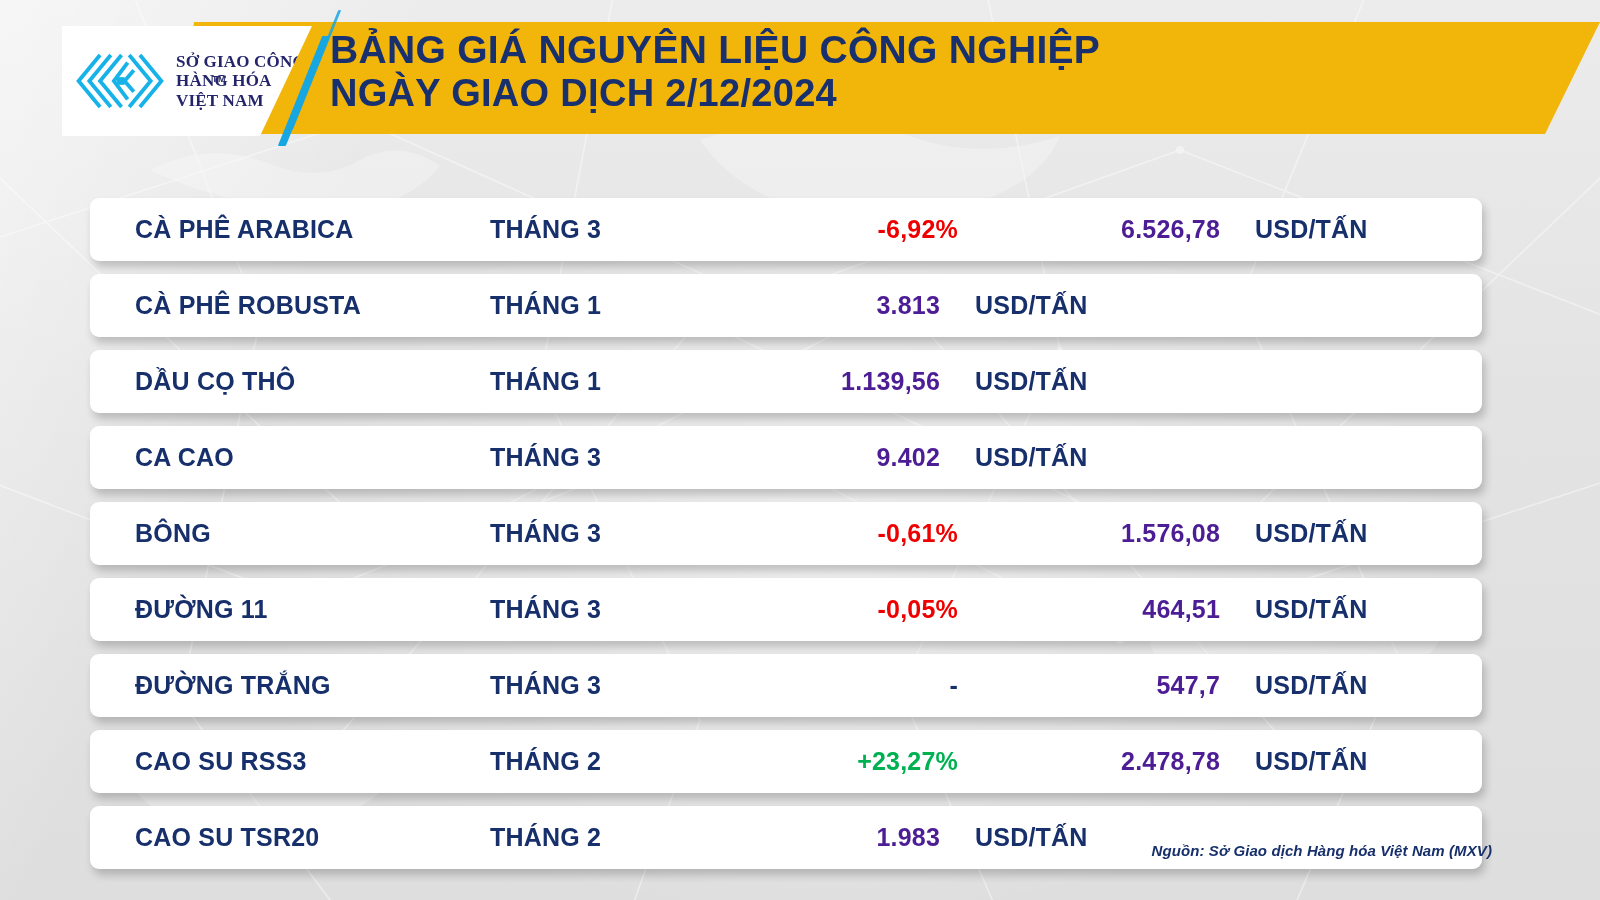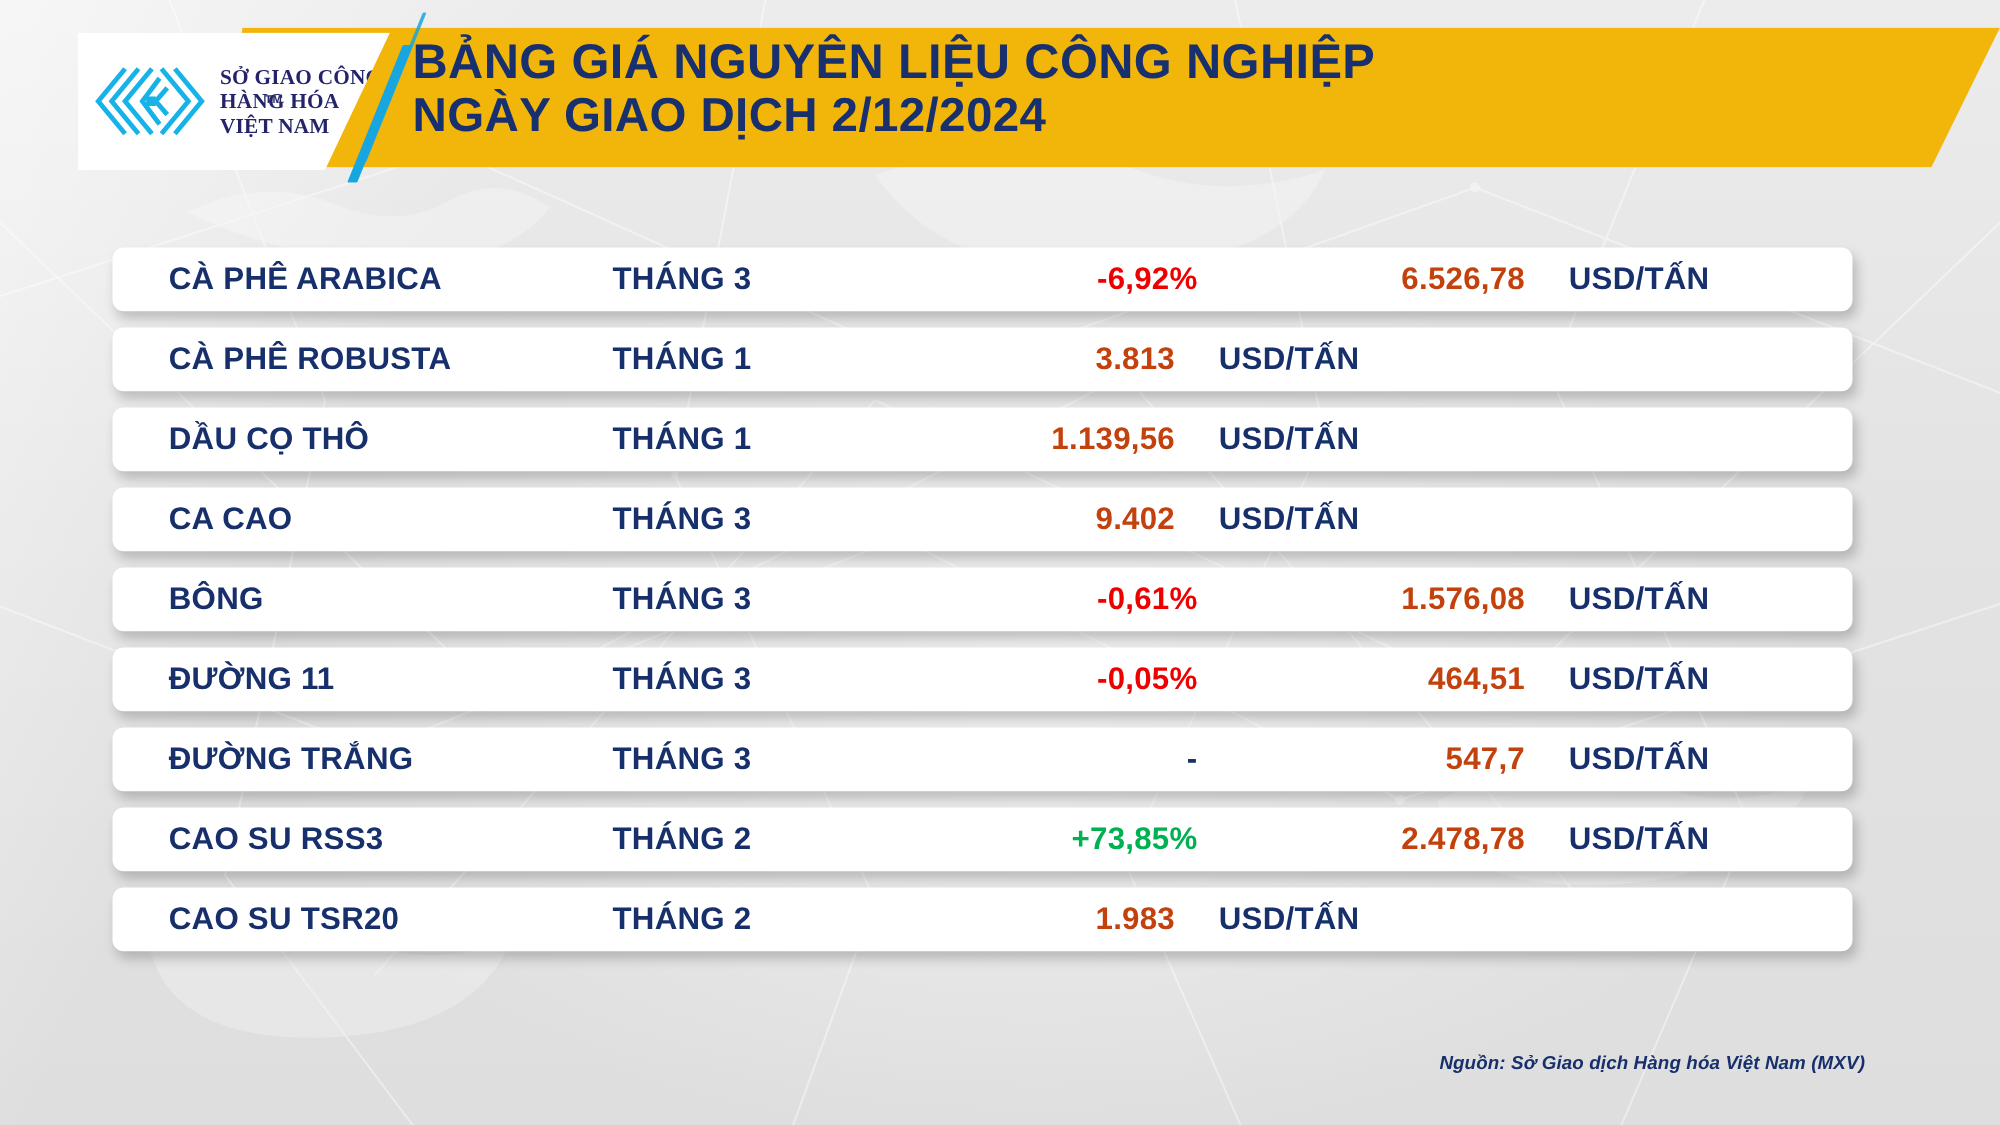--- a/index.html
+++ b/index.html
@@ -70,21 +70,21 @@
     line-height:1.12;
     letter-spacing:.3px;
     font-family:"Liberation Sans", sans-serif;
   }
   .title .l2{font-size:38px;}
 
   
   .table{position:absolute;left:90px;top:198px;width:1392px;}
   .row{
     position:relative;
-    height:51px;
+    height:63px;
     margin-bottom:13px;
     background:#ffffff;
     border-radius:9px;
     box-shadow:3px 6px 9px rgba(0,0,0,.20);
     display:flex;align-items:center;
   }
   .c-name{
     width:400px;padding-left:45px;box-sizing:border-box;
     color:#17306c;font-weight:bold;font-size:25px;letter-spacing:.2px;
   }
@@ -94,21 +94,21 @@
   }
   .c-change{
     width:280px;text-align:right;padding-right:12px;box-sizing:border-box;
     font-weight:bold;font-size:25px;letter-spacing:.2px;
   }
   .c-change.down{color:#ef0000;}
   .c-change.up{color:#00b152;}
   .c-change.flat{color:#17306c;}
   .c-price{
     width:285px;text-align:right;padding-right:35px;box-sizing:border-box;
-    color:#c2410c;font-weight:bold;font-size:25px;letter-spacing:.2px;
+    color:#4c1d95;font-weight:bold;font-size:25px;letter-spacing:.2px;
   }
   .c-unit{
     width:220px;
     color:#17306c;font-weight:bold;font-size:25px;letter-spacing:.2px;
   }
 
   .source{
     position:absolute;right:108px;top:842px;
     color:#17306c;
     font-weight:bold;font-style:italic;
@@ -229,21 +229,21 @@
       <div class="row">
         <div class="c-name">ĐƯỜNG TRẮNG</div>
         <div class="c-month">THÁNG 3</div>
         <div class="c-change flat">-</div>
         <div class="c-price">547,7</div>
         <div class="c-unit">USD/TẤN</div>
       </div>
       <div class="row">
         <div class="c-name">CAO SU RSS3</div>
         <div class="c-month">THÁNG 2</div>
-        <div class="c-change up">+73,85%</div>
+        <div class="c-change up">+23,27%</div>
         <div class="c-price">2.478,78</div>
         <div class="c-unit">USD/TẤN</div>
       </div>
       <div class="row">
         <div class="c-name">CAO SU TSR20</div>
         <div class="c-month">THÁNG 2</div>
         <div class="c-price">1.983</div>
         <div class="c-unit">USD/TẤN</div>
       </div>
     </div>

